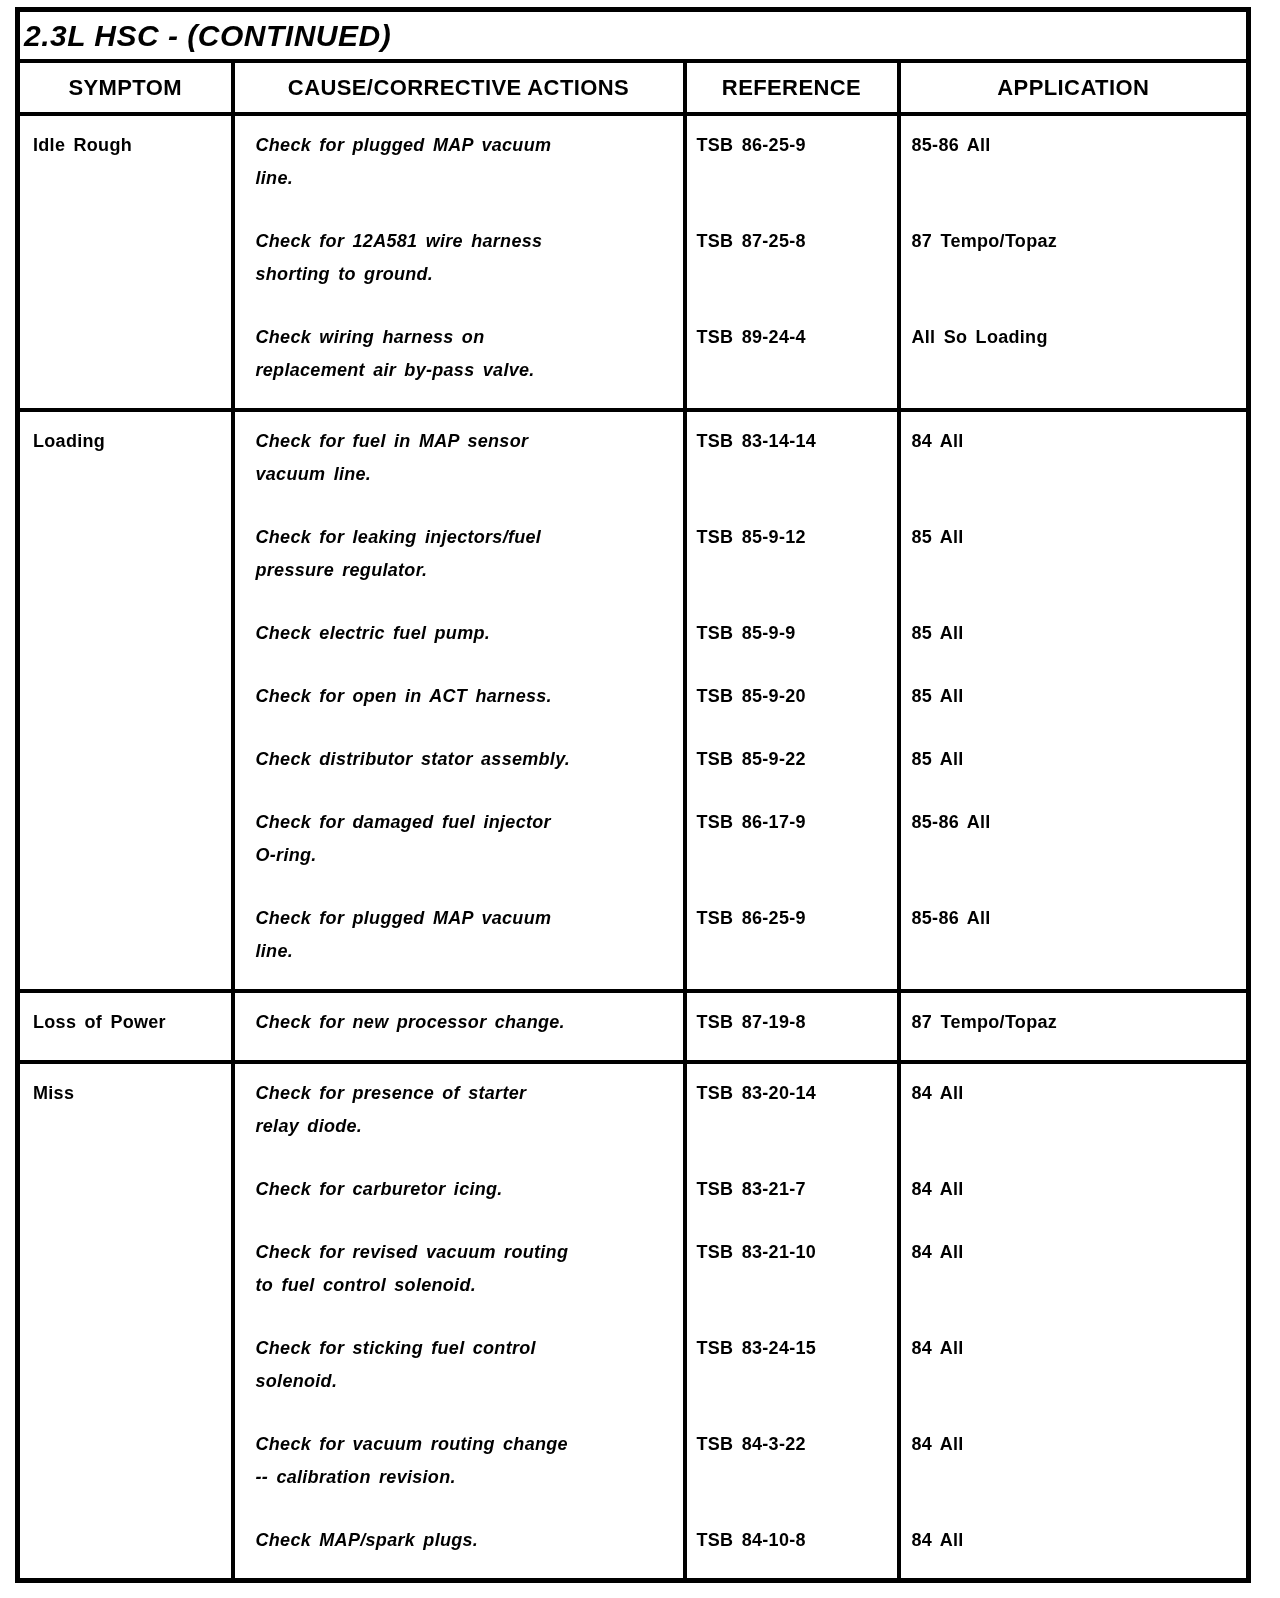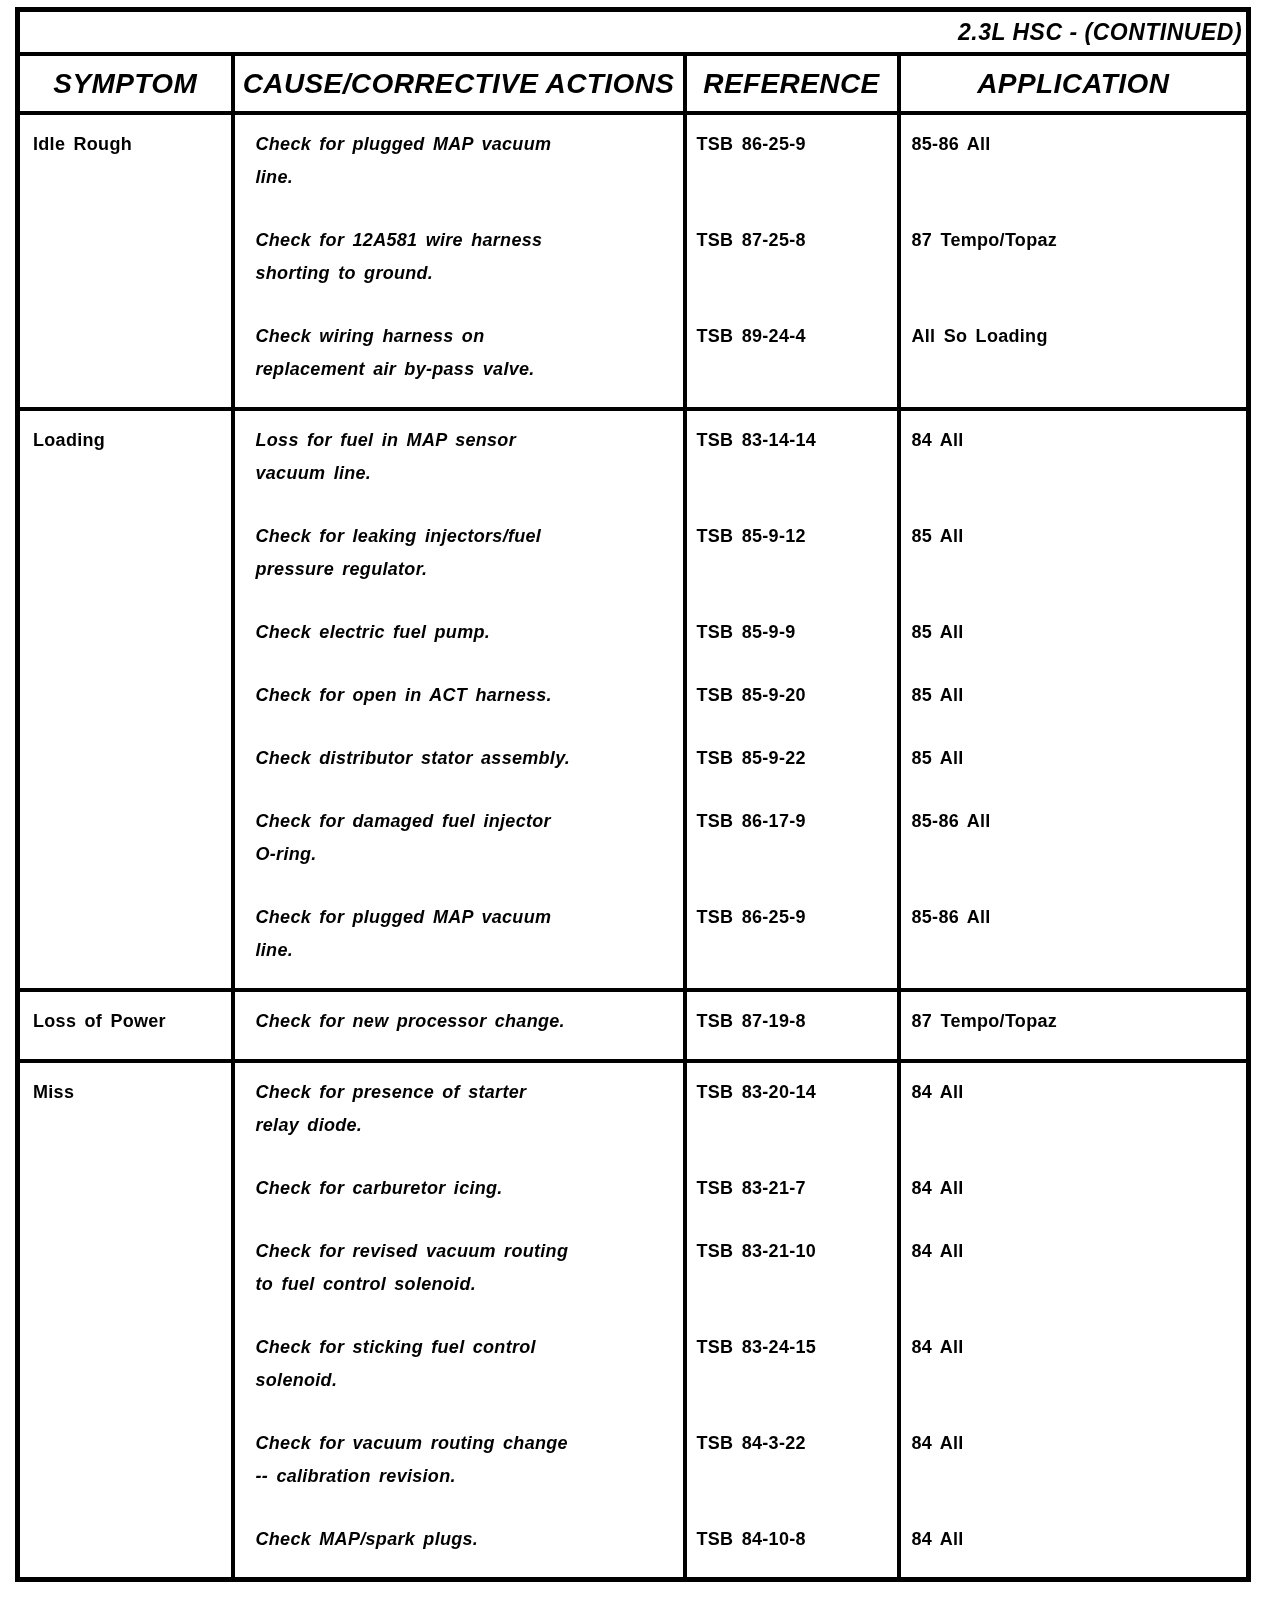--- a/index.html
+++ b/index.html
@@ -25,35 +25,34 @@
     border: 5px solid #000;
     font-weight: bold;
   }
   col.c-symptom    { width: 215px; }
   col.c-cause      { width: 452px; }
   col.c-reference  { width: 214px; }
   col.c-application{ width: 350px; }
 
   th.title-cell {
     border: 4px solid #000;
-    font-size: 23px;
+    font-size: 30px;
     font-style: italic;
     font-weight: bold;
-    text-align: right;
+    text-align: left;
     padding: 7px 4px 6px 4px;
     letter-spacing: 0.5px;
   }
   tr.col-headers th {
     border: 4px solid #000;
-    font-size: 28px;
+    font-size: 22px;
     font-weight: bold;
     text-align: center;
     padding: 12px 4px 11px 4px;
     letter-spacing: 0.4px;
-    font-style: italic;
   }
   tbody.section { border-top: 4px solid #000; }
 
   td {
     vertical-align: top;
     font-size: 18px;
     line-height: 33px;
     letter-spacing: 0.3px;
     word-spacing: 3px;
   }
@@ -123,21 +122,21 @@
         <td class="cause-cell">Check wiring harness on
 replacement air by-pass valve.</td>
         <td class="reference-cell">TSB 89-24-4</td>
         <td class="application-cell">All So Loading</td>
       </tr>
     </tbody>
 
     <tbody class="section">
       <tr class="entry-row">
         <td class="symptom-cell" rowspan="7">Loading</td>
-        <td class="cause-cell">Loss for fuel in MAP sensor
+        <td class="cause-cell">Check for fuel in MAP sensor
 vacuum line.</td>
         <td class="reference-cell">TSB 83-14-14</td>
         <td class="application-cell">84 All</td>
       </tr>
       <tr class="entry-row">
         <td class="cause-cell">Check for leaking injectors/fuel
 pressure regulator.</td>
         <td class="reference-cell">TSB 85-9-12</td>
         <td class="application-cell">85 All</td>
       </tr>

